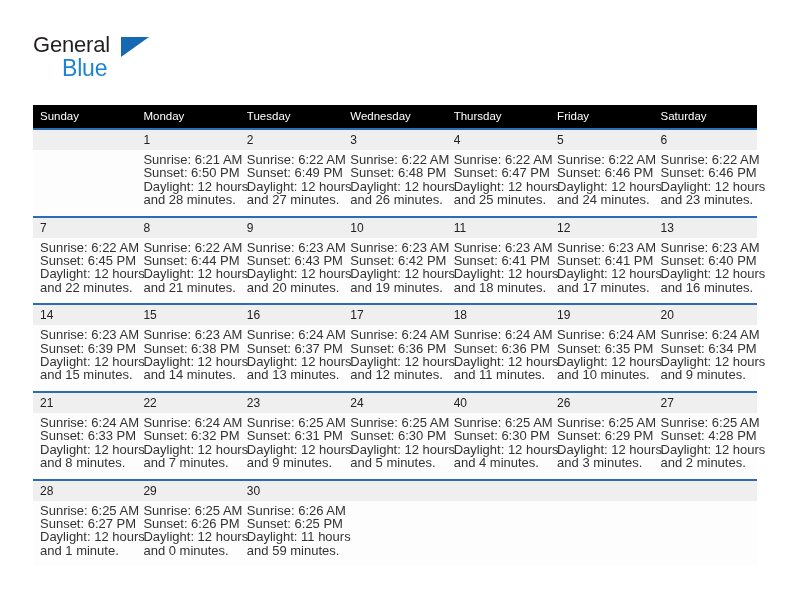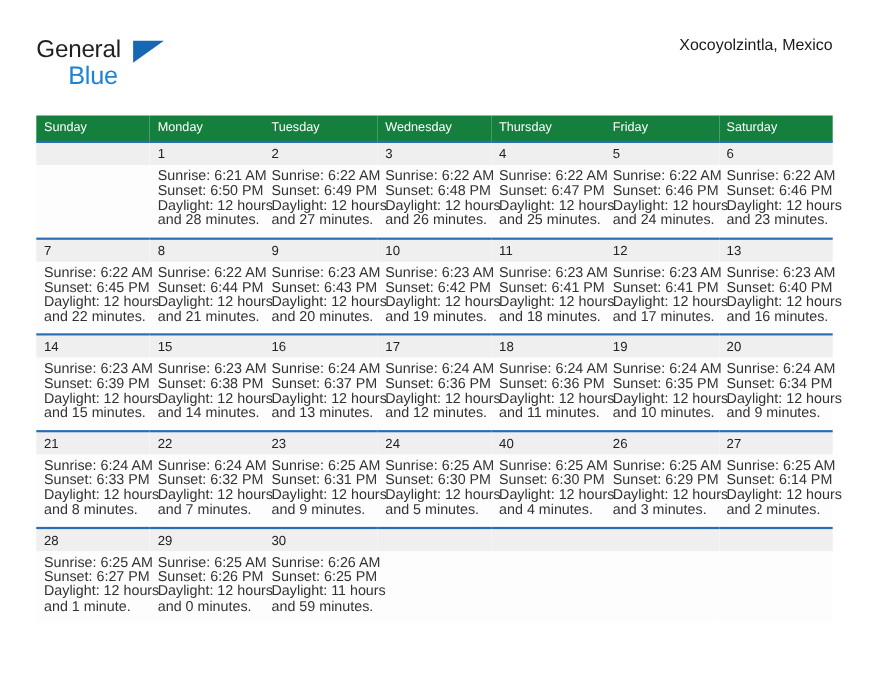--- a/index.html
+++ b/index.html
@@ -88,21 +88,21 @@
   
   .calendar {
     position: absolute;
     left: 33px;
     top: 105px;
     width: 724px;
     border-collapse: collapse;
     table-layout: fixed;
   }
   .calendar th {
-    background: #15803d;
+    background: #000000;
     color: #ffffff;
     font-weight: normal;
     font-size: 11.5px;
     text-align: left;
     padding: 5px 0 5px 7px;
     height: 10px;
     line-height: 13px;
     border: none;
   }
   .calendar td {
@@ -149,21 +149,20 @@
 
   <div class="header">
 
     <div class="brand">
       <span class="brand-general">General</span>
       <span class="brand-tri"></span>
       <span class="brand-blue">Blue</span>
     </div>
 
     <div class="title-block">
-      <div class="cal-subtitle">Xocoyolzintla, Mexico</div>
     </div>
 
   </div>
 
   <table class="calendar">
     <thead>
       <tr>
         <th>Sunday</th>
         <th>Monday</th>
         <th>Tuesday</th>
@@ -425,21 +424,21 @@
             <div>Sunrise: 6:25 AM</div>
             <div>Sunset: 6:29 PM</div>
             <div>Daylight: 12 hours</div>
             <div>and 3 minutes.</div>
           </div>
         </td>
         <td>
           <div class="daynum">27</div>
           <div class="details">
             <div>Sunrise: 6:25 AM</div>
-            <div>Sunset: 6:14 PM</div>
+            <div>Sunset: 4:28 PM</div>
             <div>Daylight: 12 hours</div>
             <div>and 2 minutes.</div>
           </div>
         </td>
       </tr>
 
       <tr class="week-row">
         <td>
           <div class="daynum">28</div>
           <div class="details">

